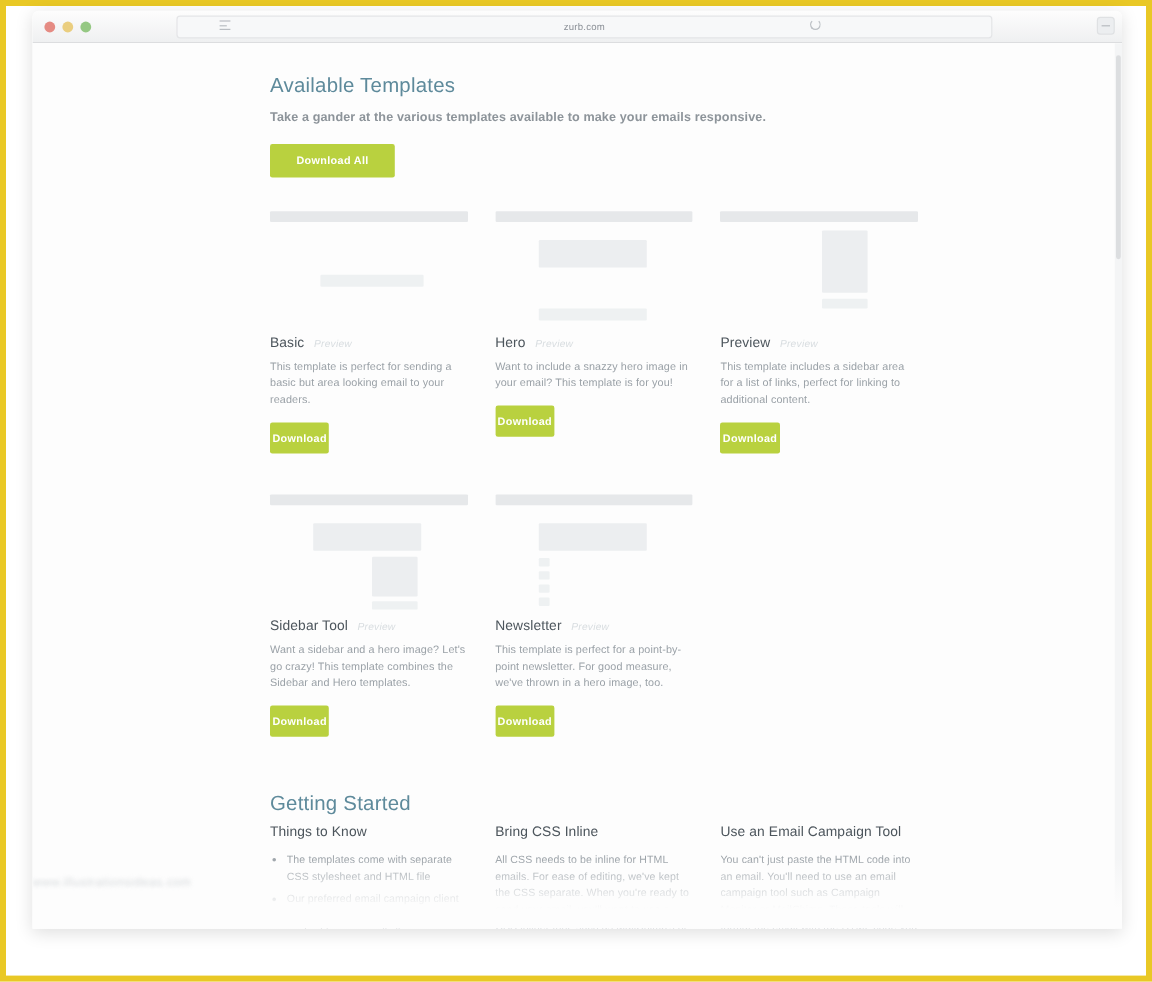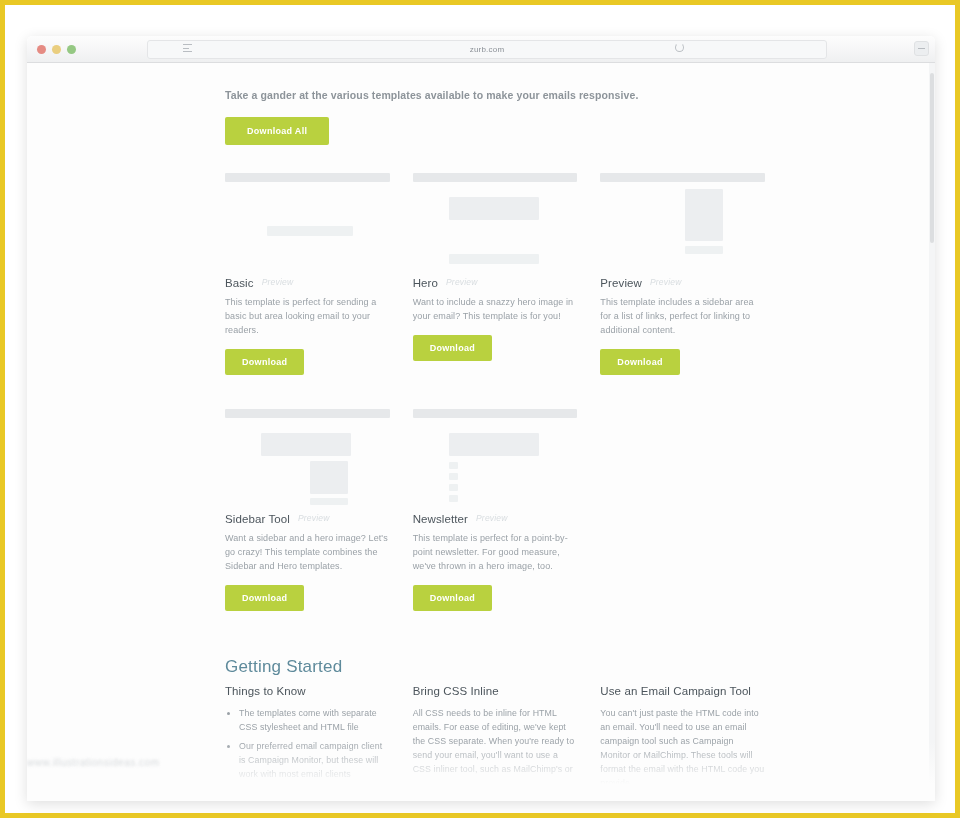--- a/index.html
+++ b/index.html
@@ -11,21 +11,21 @@
   }
   
   .frame {
     position: absolute; inset: 0;
     border: 5px solid #e9c825;
     background: #ffffff;
   }
   
   .browser {
     position: absolute;
-    left: 22px; top: 31px;
+    left: 22px; top: 4px;
     width: 908px; height: 765px;
     background: #ffffff;
     border-radius: 5px 5px 0 0;
     box-shadow: 0 3px 14px rgba(0,0,0,0.13);
     overflow: hidden;
   }
   .titlebar {
     position: relative;
     height: 27px;
     background: linear-gradient(#fdfdfd, #eff0f1);
@@ -96,21 +96,21 @@
     letter-spacing: .1px; margin-bottom: 16px;
   }
 
   .btn {
     display: inline-block;
     background: #b9d13f;
     color: #ffffff;
     font-size: 9px;
     font-weight: 700;
     letter-spacing: .3px;
-    padding: 8px 17px;
+    padding: 8px 2px;
     border: none;
     border-radius: 2px;
     cursor: pointer;
     filter: blur(.2px);
   }
   .btn-all { padding: 9px 22px; text-align: center; }
 
   .grid {
     display: flex;
     gap: 23px;
@@ -123,21 +123,21 @@
     height: 100px;
     position: relative;
     margin-bottom: 8px;
   }
   .sk { position: absolute; background: #e6e8ea; border-radius: 1px; }
   .sk-soft { background: #eceef0; }
   .sk-faint { background: #eef1f2; }
   .sk-head { left: 0; top: 4px; width: 100%; height: 9px; }
 
   .card-head {
-    display: flex; align-items: flex-start; gap: 8px;
+    display: flex; align-items: center; gap: 8px;
     margin-bottom: 7px;
   }
   .card-title {
     font-size: 11.5px; color: #4c555c; font-weight: 400;
     letter-spacing: .1px;
   }
   .card-preview {
     font-size: 8.5px; color: #d8dde0; letter-spacing: .2px;
     text-decoration: none; cursor: pointer; font-style: italic;
   }
@@ -208,20 +208,21 @@
           <i></i>
         </div>
       <div class="reload-icon"></div>
       <div class="tb-right-btn"></div>
     </div>
 
     <div class="viewport">
       <div class="page">
         <div class="container">
 
+          <h1 class="section-title">Available Templates</h1>
           <p class="section-sub">Take a gander at the various templates available to make your emails responsive.</p>
 
           <button class="btn btn-all">Download All</button>
 
           
           <div class="grid">
 
             <div class="card">
               <div class="thumb">
                 <span class="sk sk-head"></span>

